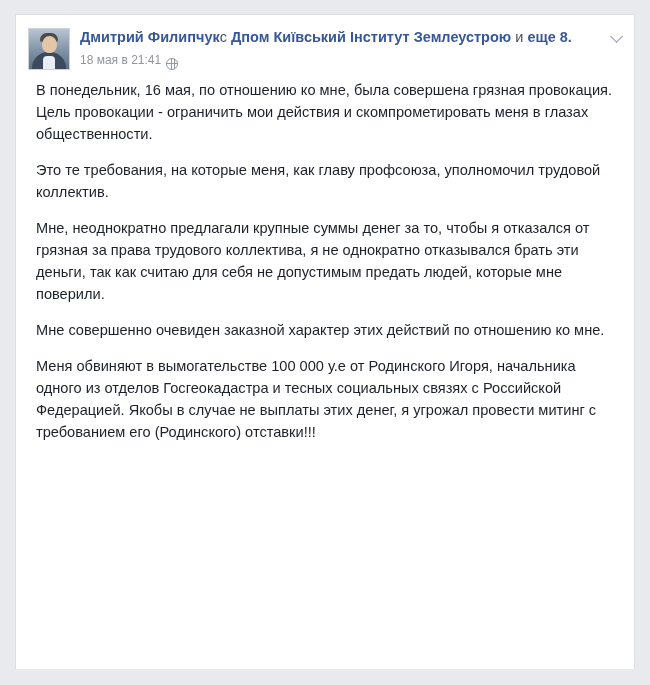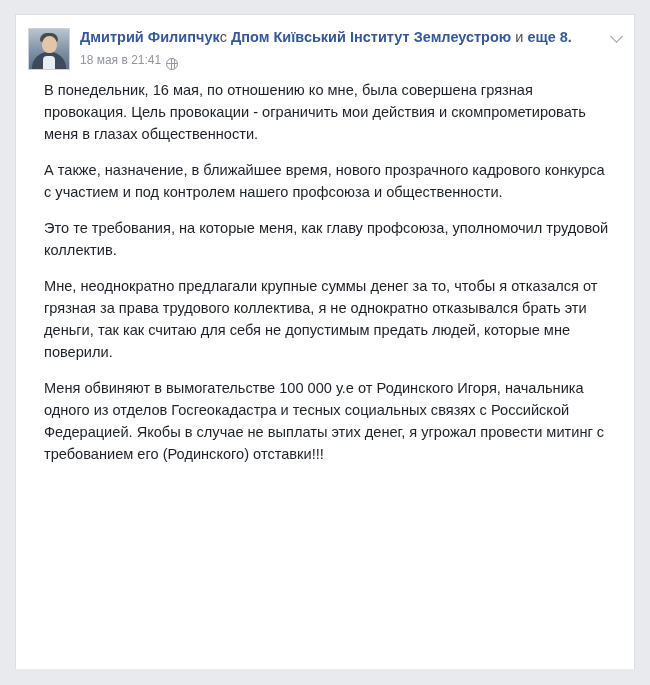--- a/index.html
+++ b/index.html
@@ -165,21 +165,21 @@
     position: absolute;
     left: 2px;
     top: 3px;
     width: 8px;
     height: 8px;
     border-right: 1.5px solid #9197a3;
     border-bottom: 1.5px solid #9197a3;
     transform: rotate(45deg);
   }
   .post-body {
-    padding: 9px 22px 4px 28px;
+    padding: 9px 22px 4px 20px;
   }
   .post-body p {
     margin: 0 0 14px 0;
     font-size: 14.6px;
     line-height: 22px;
     color: #1d2129;
     font-family: "Liberation Sans", sans-serif;
   }
   .post-body p:last-child {
     margin-bottom: 16px;
@@ -216,22 +216,22 @@
           <span class="timestamp">18 мая в 21:41</span>
           <span class="globe-icon"></span>
         </div>
       </div>
 
       <div class="chevron"></div>
     </div>
 
     <div class="post-body">
       <p>В понедельник, 16 мая, по отношению ко мне, была совершена грязная провокация. Цель провокации - ограничить мои действия и скомпрометировать меня в глазах общественности.</p>
-      <p>А также, назначение, в ближайшее время, нового прозрачного кадрового конкурса с участием и под контролем нашего профсоюза и общественности.</p>
       <p>Это те требования, на которые меня, как главу профсоюза, уполномочил трудовой коллектив.</p>
       <p>Мне, неоднократно предлагали крупные суммы денег за то, чтобы я отказался от грязная за права трудового коллектива, я не однократно отказывался брать эти деньги, так как считаю для себя не допустимым предать людей, которые мне поверили.</p>
+      <p>Мне совершенно очевиден заказной характер этих действий по отношению ко мне.</p>
       <p>Меня обвиняют в вымогательстве 100 000 у.е от Родинского Игоря, начальника одного из отделов Госгеокадастра и тесных социальных связях с Российской Федерацией. Якобы в случае не выплаты этих денег, я угрожал провести митинг с требованием его (Родинского) отставки!!!</p>
     </div>
 
   </div>
 
   <div class="bottom-fade"></div>
 </div>
 
 </body></html>

